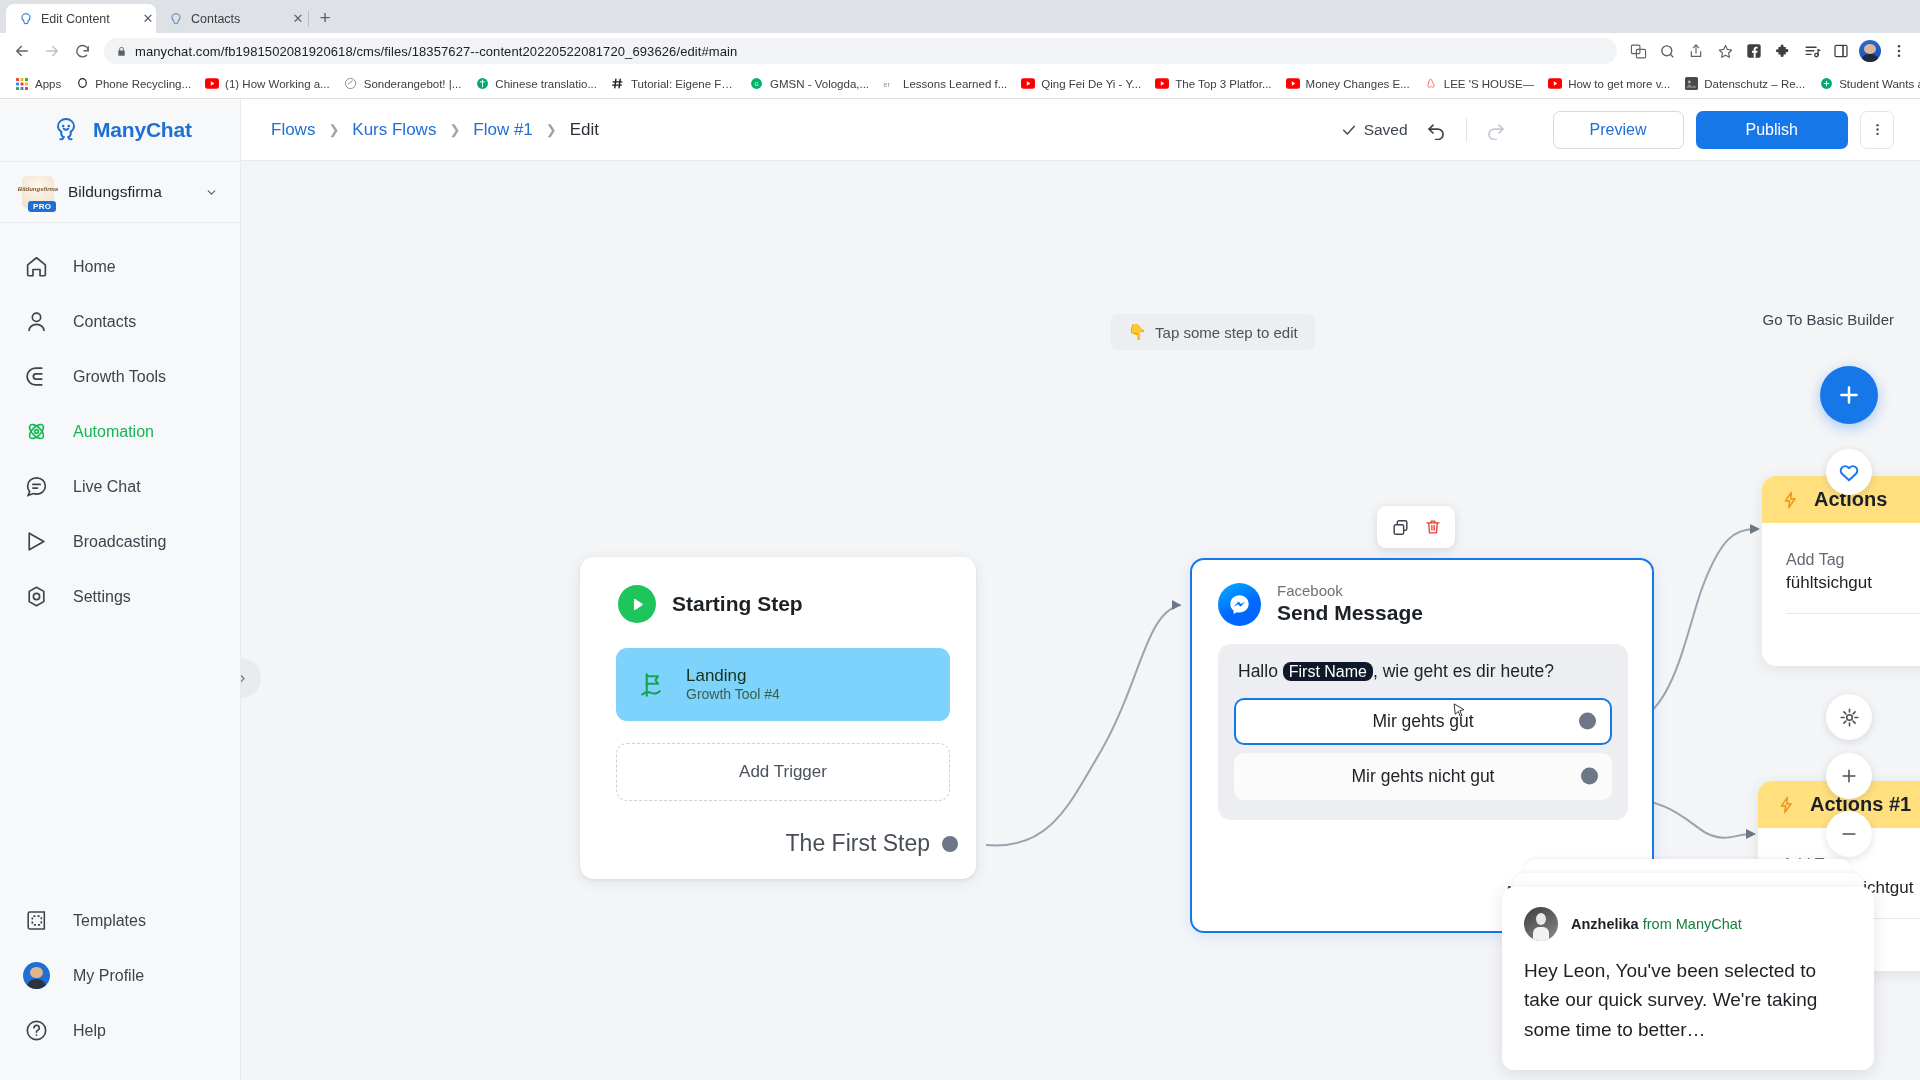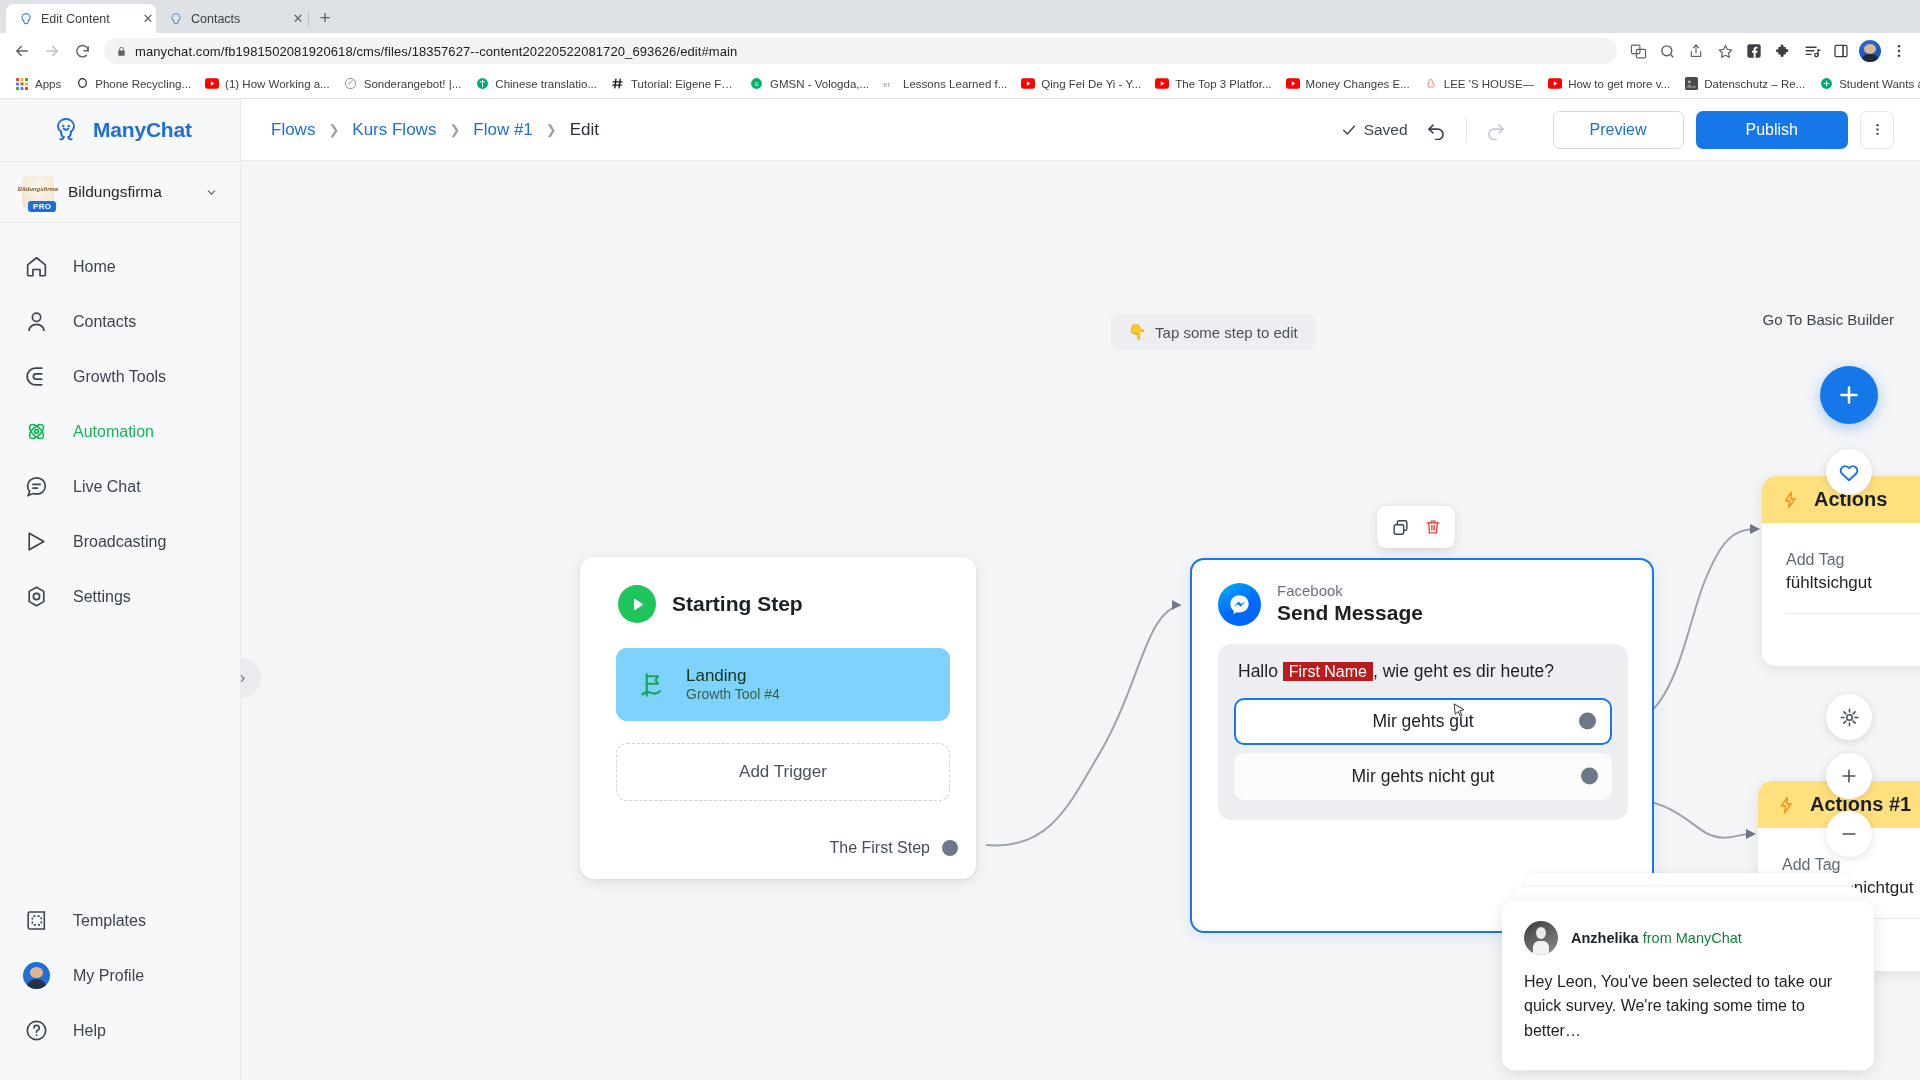--- a/index.html
+++ b/index.html
@@ -150,36 +150,36 @@
     margin:25px 26px 0 36px; background:#7dd3fc; border-radius:11px; height:73px;
     display:flex; align-items:center; gap:18px; padding-left:22px;
   }
   .trigger .tline1 { font-size:17px; color:#16321f; line-height:1.15; }
   .trigger .tline2 { font-size:14px; color:#3a6148; line-height:1.3;text-align:right; }
   .addtrigger {
     margin:22px 26px 0 36px; height:58px; border:1.5px dashed #ccd2da; border-radius:11px;
     display:flex; align-items:center; justify-content:center; font-size:17px; color:#4b525b;
   }
   .nextstep-row { position:absolute; right:18px; bottom:22px; display:flex; align-items:center; gap:12px;
-     font-size:16px; color:#474e57; }
+     font-size:23px; color:#474e57; }
   .dot-filled { width:16px; height:16px; border-radius:50%; background:#6d7787; }
   .dot-hollow { width:15px; height:15px; border-radius:50%; border:2px solid #8b95a3; background:#fff; }
 
   
   #node-msg { left:949px; top:397px; width:464px; height:375px;
      border:2px solid #1677e8; box-shadow:0 3px 16px rgba(22,119,232,0.12); }
   .nm-head { display:flex; align-items:center; gap:16px; padding:22px 0 0 26px; }
   .fb-circle { width:43px; height:43px; border-radius:50%; flex:0 0 43px;
      background:linear-gradient(150deg,#00b2ff 0%, #006aff 55%, #0063ff 100%);
      display:flex; align-items:center; justify-content:center; }
   .nm-sub { font-size:15px; color:#6b727c; line-height:1.2; }
   .nm-title { font-size:21px; font-weight:700; color:#1c2126; line-height:1.25; }
   .bubble { margin:18px 24px 0 26px; background:#eceef1; border-radius:13px; padding:16px 16px 20px 16px; }
   .bubble-text { font-size:17.5px; color:#1c2126; line-height:1.35; padding:0 4px 6px 4px; }
-  .chip { background:#b91c1c; color:#fff; border-radius:0; padding:1px 6px; font-size:16px; }
+  .chip { background:#0f172a; color:#fff; border-radius:8px; padding:1px 6px; font-size:16px; }
   .qr {
     height:47px; border-radius:10px; background:#fbfbfc; display:flex; align-items:center;
     justify-content:center; position:relative; font-size:17.5px; color:#1c2126; margin-top:8px;
   }
   .qr.sel { border:2px solid #1677e8; background:#fff; }
   .qr .qrdot { position:absolute; right:14px; top:50%; transform:translateY(-50%);
      width:17px; height:17px; border-radius:50%; background:#6d7787; }
   .toolbtns {
     position:absolute; left:1136px; top:345px; width:78px; height:42px; background:#fff;
     border-radius:9px; box-shadow:0 2px 10px rgba(35,45,60,0.15);
@@ -217,21 +217,21 @@
   .chat-main { background:#fff; border-radius:12px; padding:20px 22px 26px 22px;
      box-shadow:0 3px 16px rgba(35,45,60,0.13); }
   .chat-head { display:flex; align-items:center; gap:13px; margin-bottom:15px; }
   .chat-av { width:34px; height:34px; border-radius:50%; flex:0 0 34px;
      background:linear-gradient(150deg,#3c3c3c,#8d8d8d); position:relative; overflow:hidden;}
   .chat-av::after{content:"";position:absolute;left:12px;top:6px;width:10px;height:12px;border-radius:50%;background:#e9e9e9;}
   .chat-av::before{content:"";position:absolute;left:9px;bottom:0;width:16px;height:14px;border-radius:6px 6px 0 0;background:#f2f2f2;}
   .chat-who { font-size:14.5px; color:#1c2126; }
   .chat-who b { font-weight:700; }
   .chat-who span { color:#15803d; }
-  .chat-msg { font-size:16px; color:#1c2126; line-height:1.55; }
+  .chat-msg { font-size:19px; color:#1c2126; line-height:1.55; }
 
   
   .collapse-handle { position:absolute; left:-20px; top:497px; width:40px; height:40px; border-radius:50%;
      background:#e9ebef; display:flex; align-items:center; justify-content:center; color:#7b838e; }
 
   svg { display:block; }
 </style>
 </head>
 <body>
 

